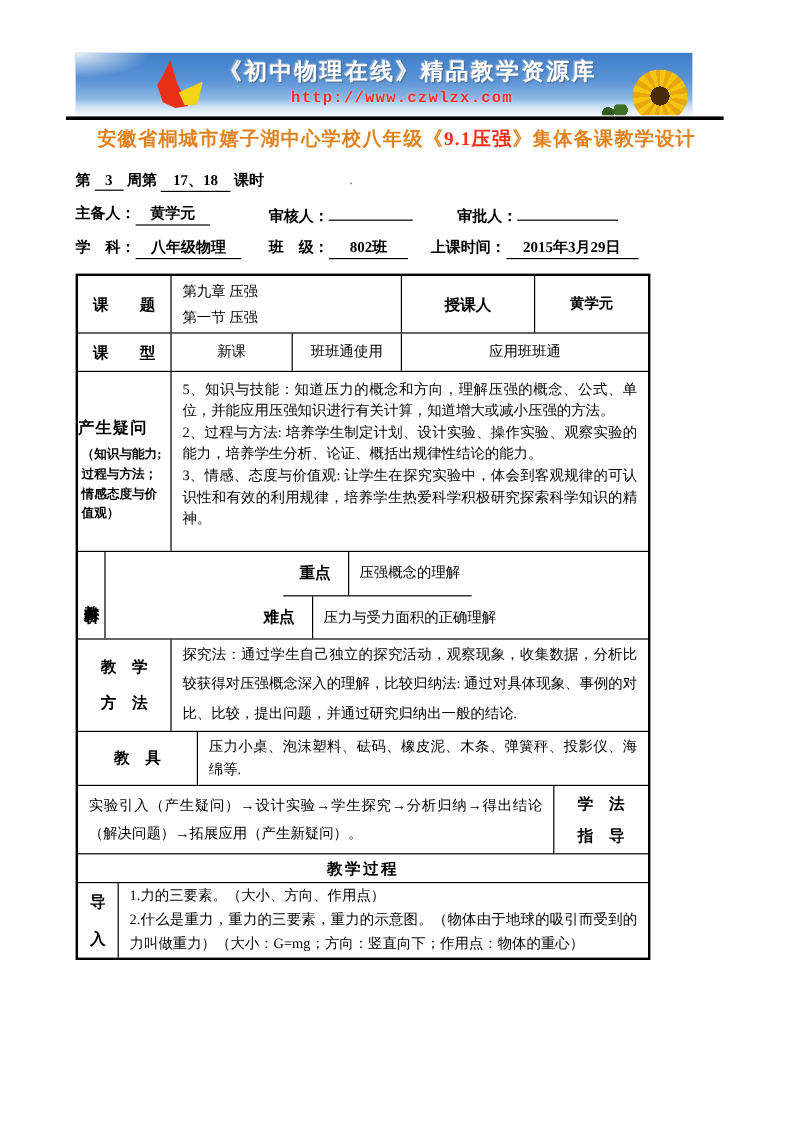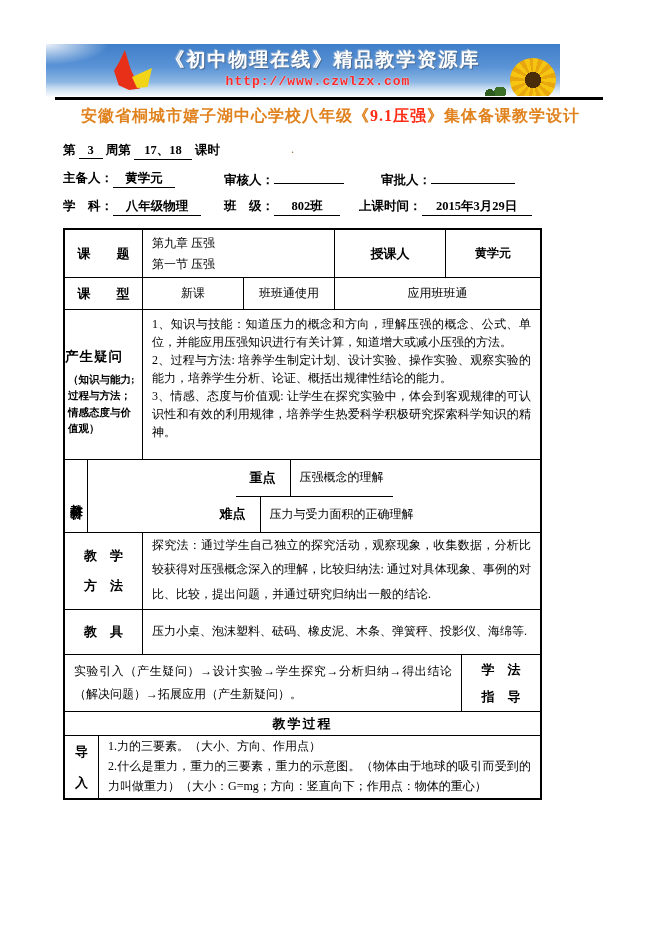--- a/index.html
+++ b/index.html
@@ -2,21 +2,21 @@
 <html><head>
 <meta charset="utf-8">
 <style>
   * { margin:0; padding:0; box-sizing:border-box; }
   html,body { background:#fff; }
   body { font-family:"Liberation Serif","DejaVu Serif",serif; color:#000; }
   .page { position:relative; width:661px; height:935px; background:#fff; overflow:hidden; }
 
   
   .banner {
-    position:absolute; left:46px; top:44px; width:514px; height:52px;
+    position:absolute; left:63px; top:44px; width:514px; height:52px;
     background:
       radial-gradient(90px 30px at 0% 0%, rgba(255,255,255,.9), rgba(255,255,255,0) 70%),
       linear-gradient(to bottom, #3f7ec9 0%, #5b94d6 45%, #8fb9e4 75%, #cfe2f3 100%);
     overflow:hidden;
   }
   .banner .clouds {
     position:absolute; left:0; bottom:0; width:100%; height:14px;
     background:linear-gradient(to top, rgba(255,255,255,.75), rgba(255,255,255,0));
   }
   .logo { position:absolute; left:68px; top:6px; width:40px; height:42px; }
@@ -123,21 +123,21 @@
   .an-row:last-child { border-bottom:none; }
   .an-row .ck { width:55px; border-right:1.5px solid #000; display:flex; align-items:center; justify-content:center; font-weight:bold; font-size:13px; }
   .an-row .cvl { flex:1; display:flex; align-items:center; }
 
   .r-method { height:77px; }
   .r-method .c1 { width:78px; line-height:2.3; }
   .r-method .c2 { flex:1; }
   .r-method .txt { line-height:2.05; padding-top:0; }
 
   .r-aids { height:45px; }
-  .r-aids .c1 { width:78px; }
+  .r-aids .c1 { width:100px; }
   .r-aids .c2 { flex:1; }
   .r-aids .txt { line-height:1.6; }
 
   .r-guid { height:57px; }
   .r-guid .c1 { width:78px; line-height:2.1; }
   .r-guid .c2 { flex:1; }
   .r-guid .txt { line-height:1.9; }
 
   .r-process { height:24px; }
   .r-process .c1 { flex:1; font-weight:bold; font-size:13px; letter-spacing:2px; }
@@ -228,21 +228,21 @@
       <div class="cell c4">应用班班通</div>
     </div>
 
     <div class="trow r-obj">
       <div class="cell cell-label c1">
         <div class="obj-head">产生疑问</div>
         <div class="obj-sub">（知识与能力;过程与方法；情感态度与价值观）</div>
       </div>
       <div class="cell c2">
         <div class="txt just">
-          <div>1、知识与技能：知道压力的概念和方向，理解压强的概念、公式、单位，并能应用压强知识进行有关计算，知道增大或减小压强的方法。</div>
+          <div>5、知识与技能：知道压力的概念和方向，理解压强的概念、公式、单位，并能应用压强知识进行有关计算，知道增大或减小压强的方法。</div>
           <div>2、过程与方法: 培养学生制定计划、设计实验、操作实验、观察实验的能力，培养学生分析、论证、概括出规律性结论的能力。</div>
           <div>3、情感、态度与价值观: 让学生在探究实验中，体会到客观规律的可认识性和有效的利用规律，培养学生热爱科学积极研究探索科学知识的精神。</div>
         </div>
       </div>
     </div>
 
     <div class="trow r-analysis">
       <div class="cell cv">
         <span class="vtext">教材分析</span>
       </div>

